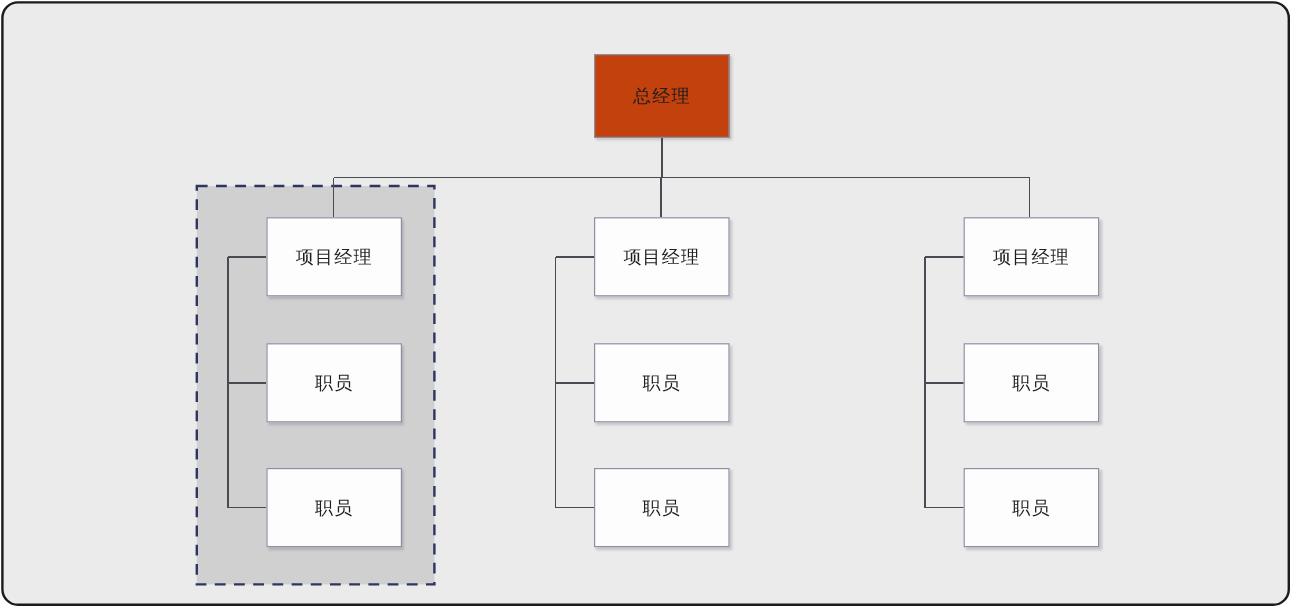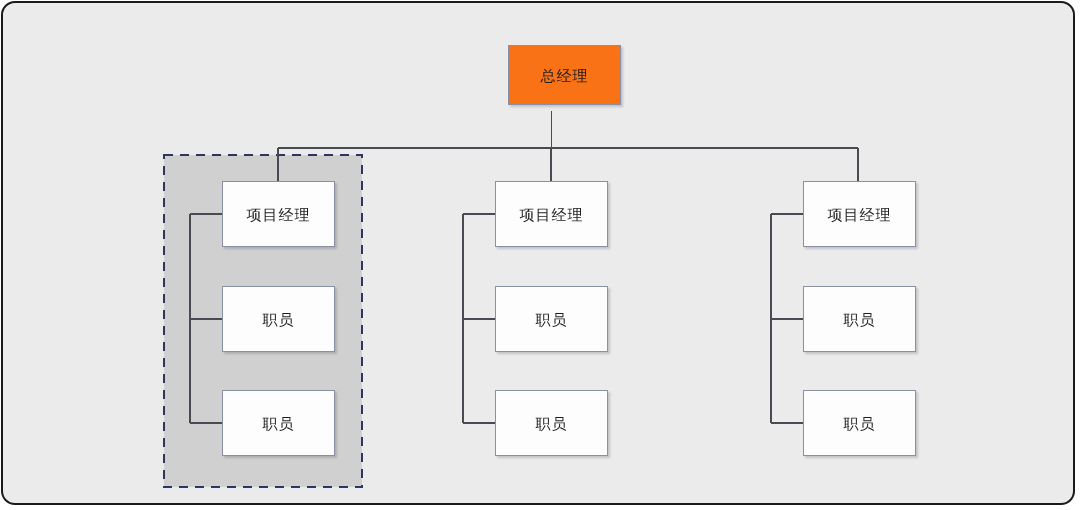--- a/index.html
+++ b/index.html
@@ -84,21 +84,21 @@
       <line x1="463" y1="319" x2="495" y2="319" stroke="#4a4a52" stroke-width="1.4" shape-rendering="crispEdges"></line>
       <line x1="463" y1="423" x2="495" y2="423" stroke="#4a4a52" stroke-width="1.4" shape-rendering="crispEdges"></line>
       <line x1="858" y1="148" x2="858" y2="181" stroke="#4a4a52" stroke-width="1.4" shape-rendering="crispEdges"></line>
       <line x1="771" y1="214" x2="771" y2="423" stroke="#4a4a52" stroke-width="1.4" shape-rendering="crispEdges"></line>
       <line x1="771" y1="214" x2="803" y2="214" stroke="#4a4a52" stroke-width="1.4" shape-rendering="crispEdges"></line>
       <line x1="771" y1="319" x2="803" y2="319" stroke="#4a4a52" stroke-width="1.4" shape-rendering="crispEdges"></line>
       <line x1="771" y1="423" x2="803" y2="423" stroke="#4a4a52" stroke-width="1.4" shape-rendering="crispEdges"></line>
     </svg>
 
   <div id="nodes">
-      <div class="node" style="left: 508px; top: 45px; width: 113px; height: 60px; background: #f97316; border-color: rgb(138, 143, 163);">
+      <div class="node" style="left: 495px; top: 45px; width: 113px; height: 70px; background: #c2410c; border-color: rgb(138, 143, 163);">
         <span>总经理</span>
       </div>
       <div class="node" style="left: 222px; top: 181px; width: 113px; height: 66px; background: rgb(253, 253, 253); border-color: rgb(138, 143, 163);">
         <span>项目经理</span>
       </div>
       <div class="node" style="left: 222px; top: 286px; width: 113px; height: 66px; background: rgb(253, 253, 253); border-color: rgb(138, 143, 163);">
         <span>职员</span>
       </div>
       <div class="node" style="left: 222px; top: 390px; width: 113px; height: 66px; background: rgb(253, 253, 253); border-color: rgb(138, 143, 163);">
         <span>职员</span>

